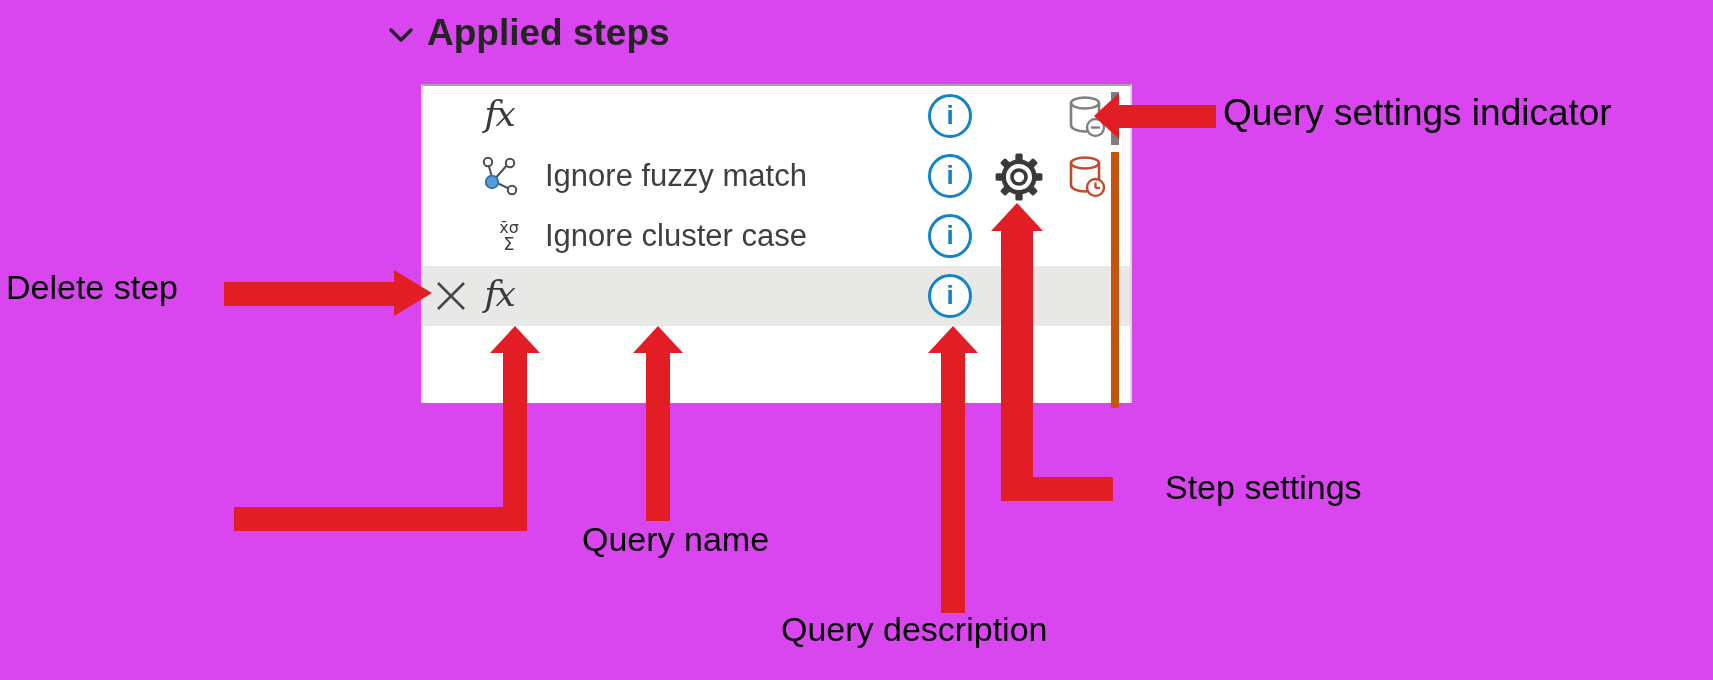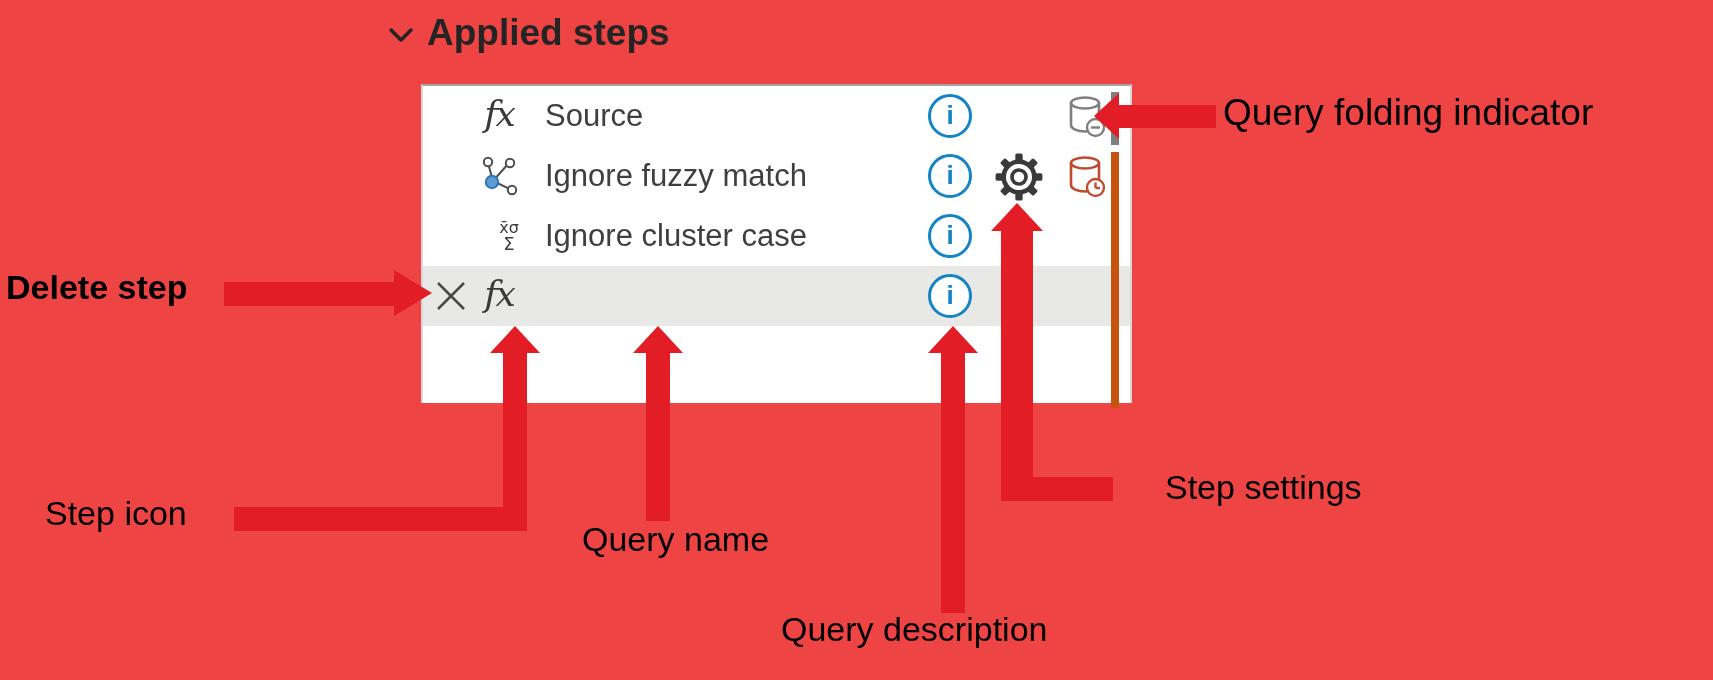--- a/index.html
+++ b/index.html
@@ -1,17 +1,17 @@
 <!DOCTYPE html>
 <html><head>
 <meta charset="utf-8">
 <style>
   html,body{margin:0;padding:0;background:#fff;}
   #canvas{
-    position:relative;width:1713px;height:680px;background:#ef4444;
+    position:relative;width:1713px;height:680px;background:#d946ef;
     font-family:"Liberation Sans",sans-serif;overflow:hidden;
   }
   
   .hdr-title{position:absolute;left:427px;top:12px;font-size:37px;font-weight:700;color:#242424;white-space:nowrap;}
   .hdr-chevron{position:absolute;left:388px;top:27px;}
   
   .panel{
     position:absolute;left:421px;top:84px;width:711px;height:319px;box-sizing:border-box;
     border-top:2px solid #a3a3a3;border-left:2px solid #d8d8d8;border-right:2px solid #d8d8d8;
     background:#fff;
@@ -50,21 +50,20 @@
     <polyline points="3,3 13,13 23,3" fill="none" stroke="#242424" stroke-width="3.5" stroke-linecap="round" stroke-linejoin="round"></polyline>
   </svg>
   <div class="hdr-title">Applied steps</div>
 
   <div class="panel">
 
     <div class="step-row" style="top:0;">
       <div class="cell-icon">
         <span class="fx-glyph">fx</span>
       </div>
-      <div class="cell-name">Source</div>
       <div class="cell-info">
         <span>i</span>
       </div>
       <svg class="cell-db" viewBox="0 0 46 44">
         <path d="M9 8 v22 c0 3.6 6.3 6.5 14 6.5 c7.7 0 14 -2.9 14 -6.5 v-22" fill="#fff" stroke="#7f7f7f" stroke-width="2.6"></path>
         <ellipse cx="23" cy="8" rx="14" ry="5.5" fill="#fff" stroke="#7f7f7f" stroke-width="2.6"></ellipse>
         <circle cx="33.5" cy="32.5" r="8.5" fill="#fff" stroke="#7f7f7f" stroke-width="2.4"></circle>
         <line x1="29" y1="32.5" x2="38" y2="32.5" stroke="#7f7f7f" stroke-width="2.4"></line>
       </svg>
     </div>
@@ -133,27 +132,26 @@
       </div>
       <div class="cell-info">
         <span>i</span>
       </div>
     </div>
 
     <div class="fold-bar gray"></div>
     <div class="fold-bar orange"></div>
   </div>
 
-  <div class="ann-label" style="left:6px;top:268px;font-weight:bold;">Delete step</div>
+  <div class="ann-label" style="left:6px;top:268px;">Delete step</div>
   <div>
     <div class="shaft" style="left:224px;top:282px;width:172px;height:24px;"></div>
     <div class="head-right" style="left:394px;top:270px;"></div>
   </div>
 
-  <div class="ann-label" style="left:45px;top:494px;">Step icon</div>
   <div>
     <div class="head-up" style="left:490px;top:326px;"></div>
     <div class="shaft" style="left:503px;top:351px;width:24px;height:180px;"></div>
     <div class="shaft" style="left:234px;top:507px;width:293px;height:24px;"></div>
   </div>
 
   <div class="ann-label" style="left:582px;top:520px;">Query name</div>
   <div>
     <div class="head-up" style="left:633px;top:326px;"></div>
     <div class="shaft" style="left:646px;top:351px;width:24px;height:170px;"></div>
@@ -165,19 +163,19 @@
     <div class="shaft" style="left:941px;top:351px;width:24px;height:262px;"></div>
   </div>
 
   <div class="ann-label" style="left:1165px;top:468px;">Step settings</div>
   <div>
     <div class="head-up" style="left:991px;top:203px;border-left-width:26px;border-right-width:26px;border-bottom-width:28px;"></div>
     <div class="shaft" style="left:1001px;top:229px;width:32px;height:272px;"></div>
     <div class="shaft" style="left:1001px;top:477px;width:112px;height:24px;"></div>
   </div>
 
-  <div class="ann-label big" style="left:1223px;top:92px;">Query folding indicator</div>
+  <div class="ann-label big" style="left:1223px;top:92px;">Query settings indicator</div>
   <div>
     <div class="head-left" style="left:1094px;top:93px;"></div>
     <div class="shaft" style="left:1117px;top:105px;width:99px;height:23px;"></div>
   </div>
 
 </div>
 
 </body></html>

